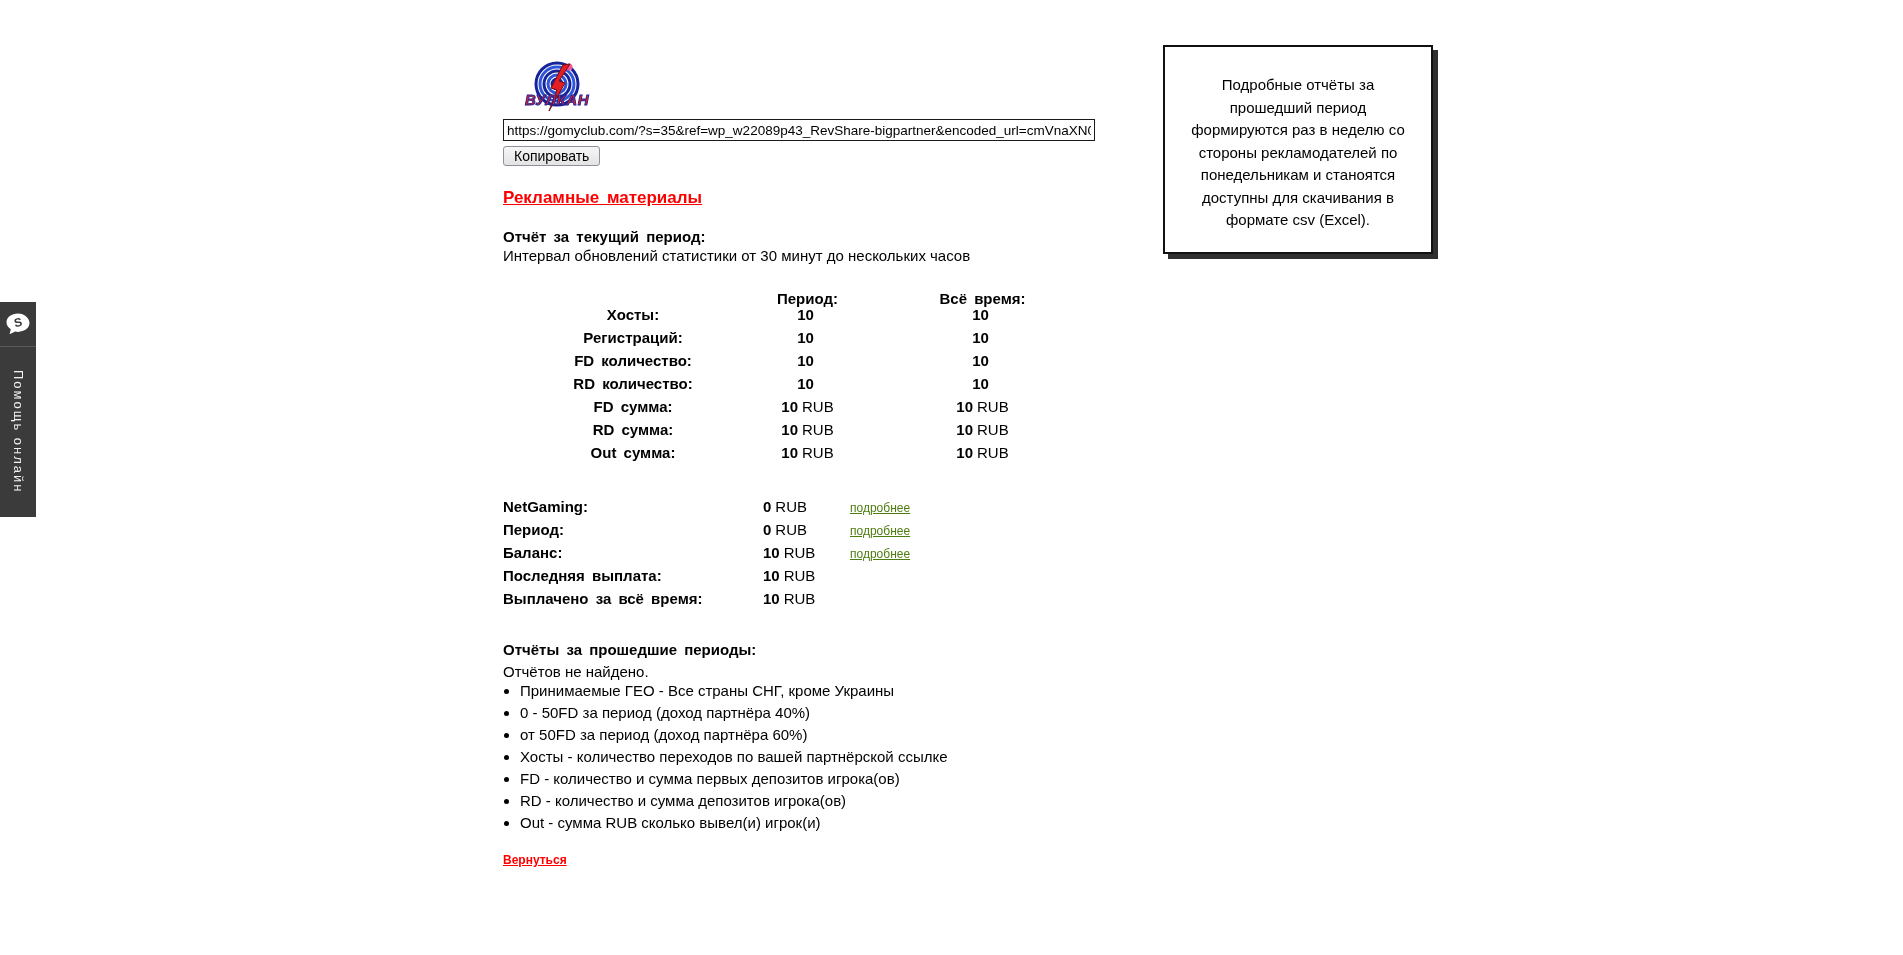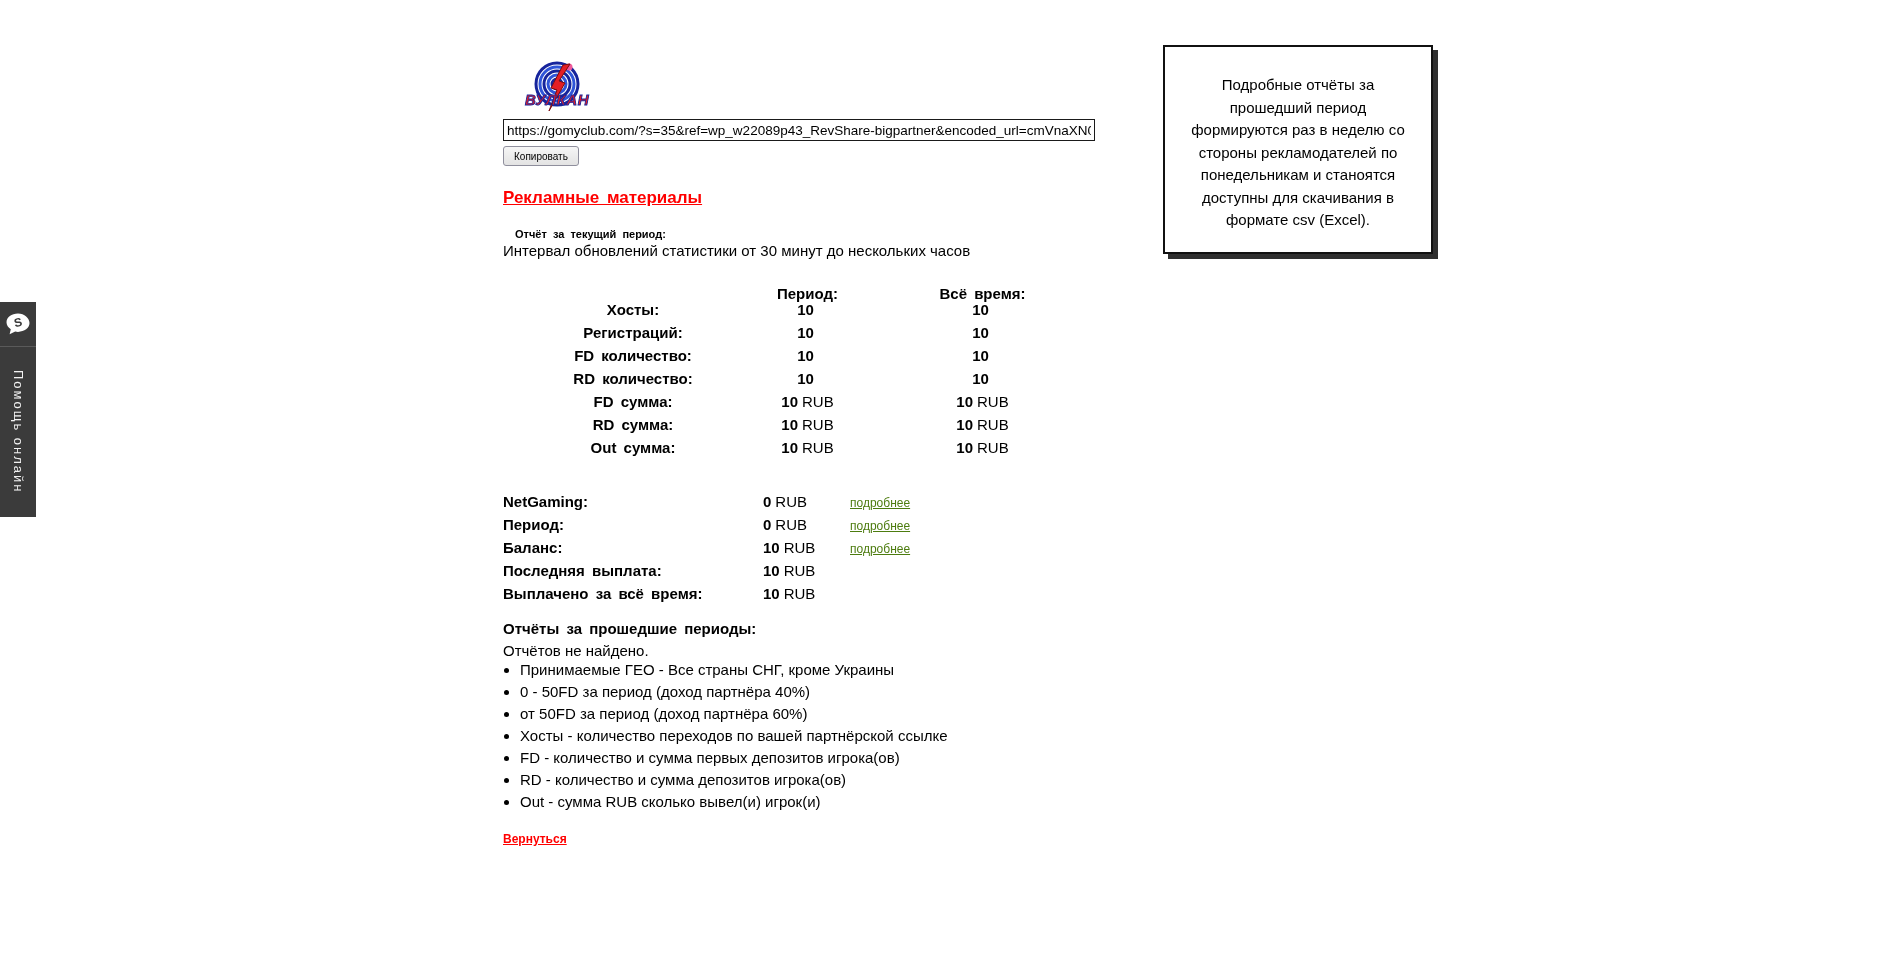--- a/index.html
+++ b/index.html
@@ -11,42 +11,42 @@
   
   .main{position:absolute;left:503px;top:59px;width:610px;}
   .logo{display:block;margin-left:16px;width:76px;height:56px;}
   .url-input{
     display:block;margin-top:4px;width:584px;height:20px;
     border:1px solid #1a1a1a;padding:0 3px;font-size:13.5px;
     font-family:"Liberation Sans", sans-serif;color:#000;outline:none;
     white-space:nowrap;overflow:hidden;
   }
   .copy-btn{
-    margin-top:5px;height:20px;padding:1px 10px;font-size:10px;
+    margin-top:5px;height:20px;padding:1px 10px;font-size:14px;
     font-family:"Liberation Sans", sans-serif;color:#000;
     background:linear-gradient(#f6f6f6,#e3e3e3);
     border:1px solid #8f8f9d;border-radius:3px;cursor:pointer;
   }
   .red-link{
     display:inline-block;color:#ff0000;font-weight:bold;font-size:17px;
     text-decoration:underline;cursor:pointer;word-spacing:3px;
   }
   .materials-link{margin-top:22px;}
   .back-link{margin-top:19px;font-size:12px;}
   .b{font-weight:bold;word-spacing:3px;}
-  .report-title{margin-top:20px;font-size:11px;margin-left:12px;}
+  .report-title{margin-top:20px;font-size:15px;}
   .report-subtitle{margin-top:2px;font-size:15px;}
   .stats{margin-top:26px;text-align:center;}
   .grid-row{display:grid;grid-template-columns:260px 89px 1fr;font-size:15px;height:23px;align-items:start;}
   .stats-header{height:16px;}
   .fin{margin-top:31px;}
   .fin .grid-row{grid-template-columns:260px 87px 1fr;}
   .unit{margin-left:4px;font-weight:normal;word-spacing:normal;}
   .plain-link{color:#4d7c0f;text-decoration:underline;cursor:pointer;font-size:12px;}
-  .past{margin-top:12px;}
+  .past{margin-top:28px;}
   .past-title{font-size:15px;}
   .past-empty{margin-top:5px;font-size:15px;}
   ul.blist{margin:0;padding:0 0 0 17px;list-style:disc;}
   ul.blist li{font-size:15px;line-height:22px;}
   .terms{margin-top:34px;}
   .glossary{margin-top:28px;}
   
   .info-box{
     position:absolute;left:1163px;top:45px;width:230px;
     padding:27px 18px 20px;background:#fff;border:2px solid #111;

